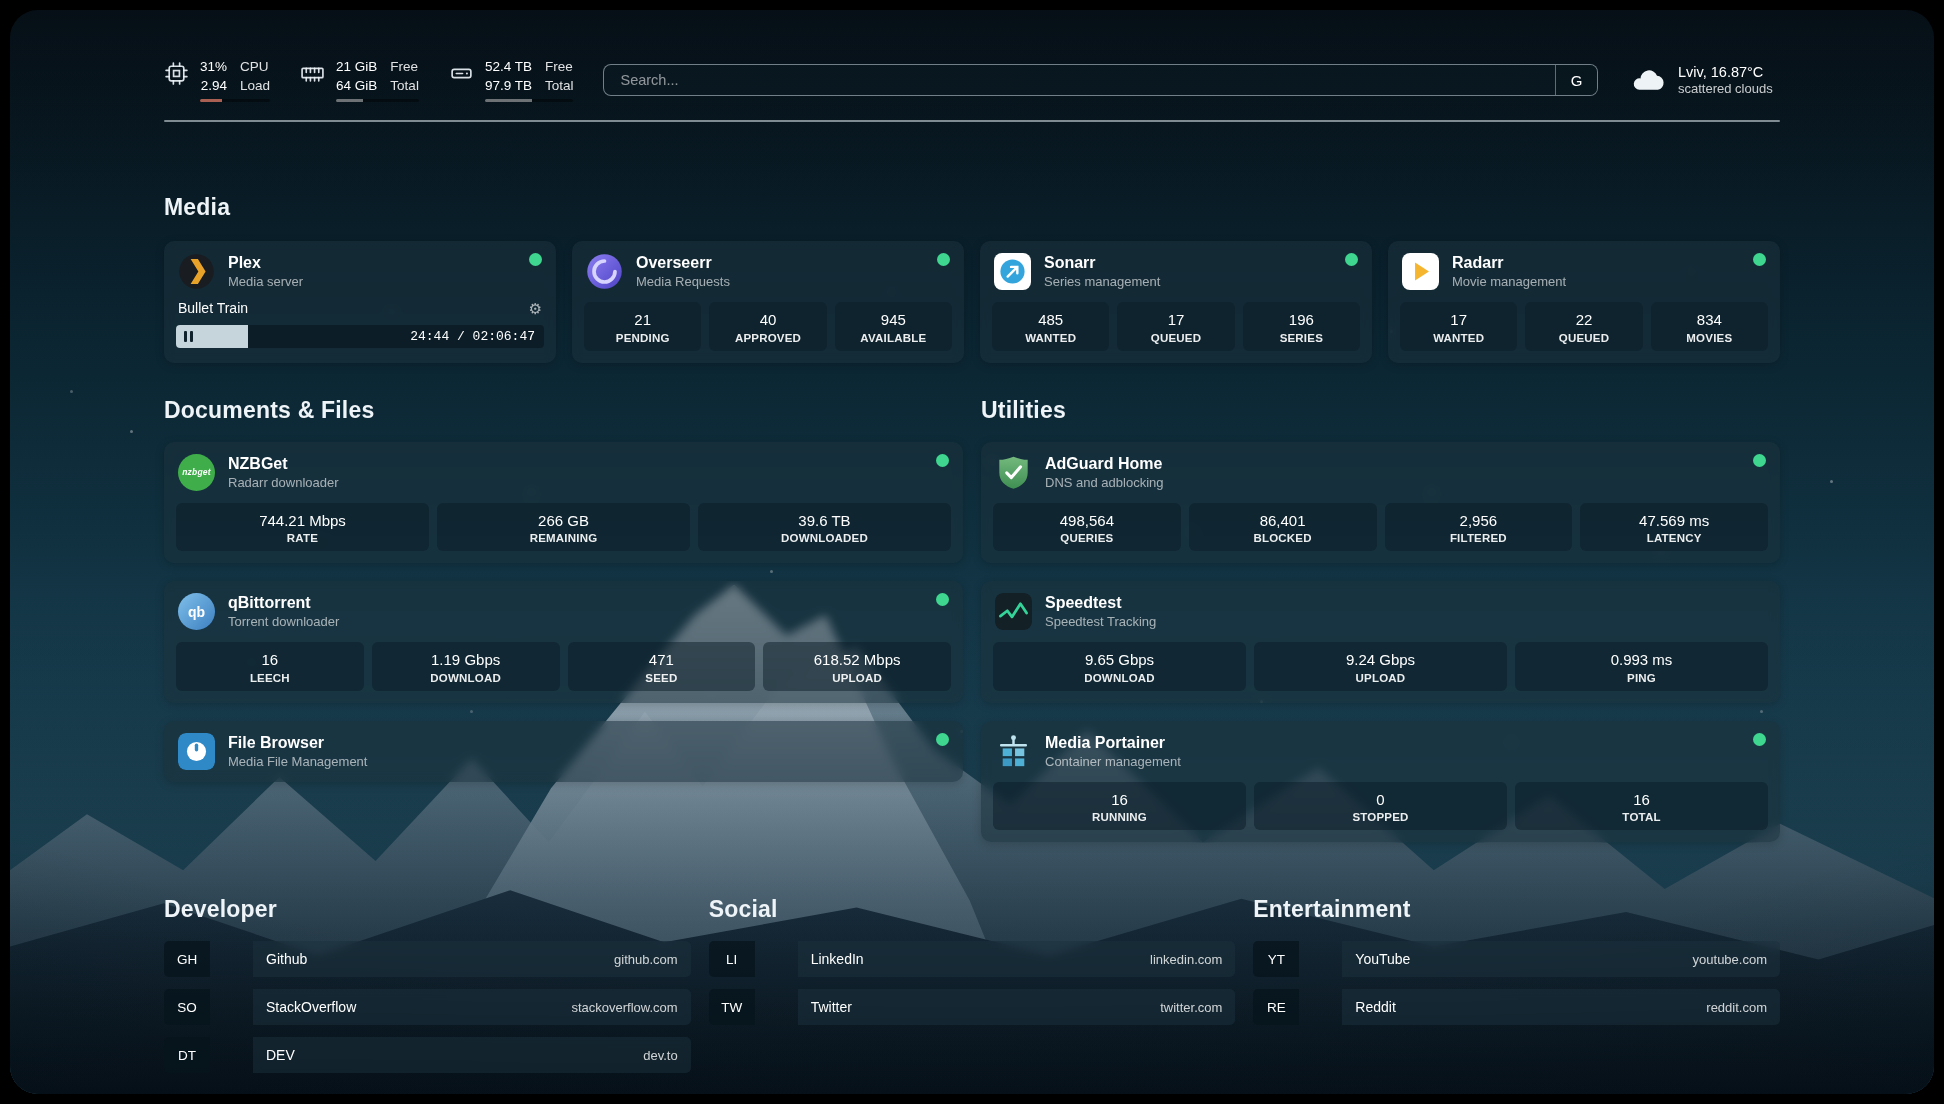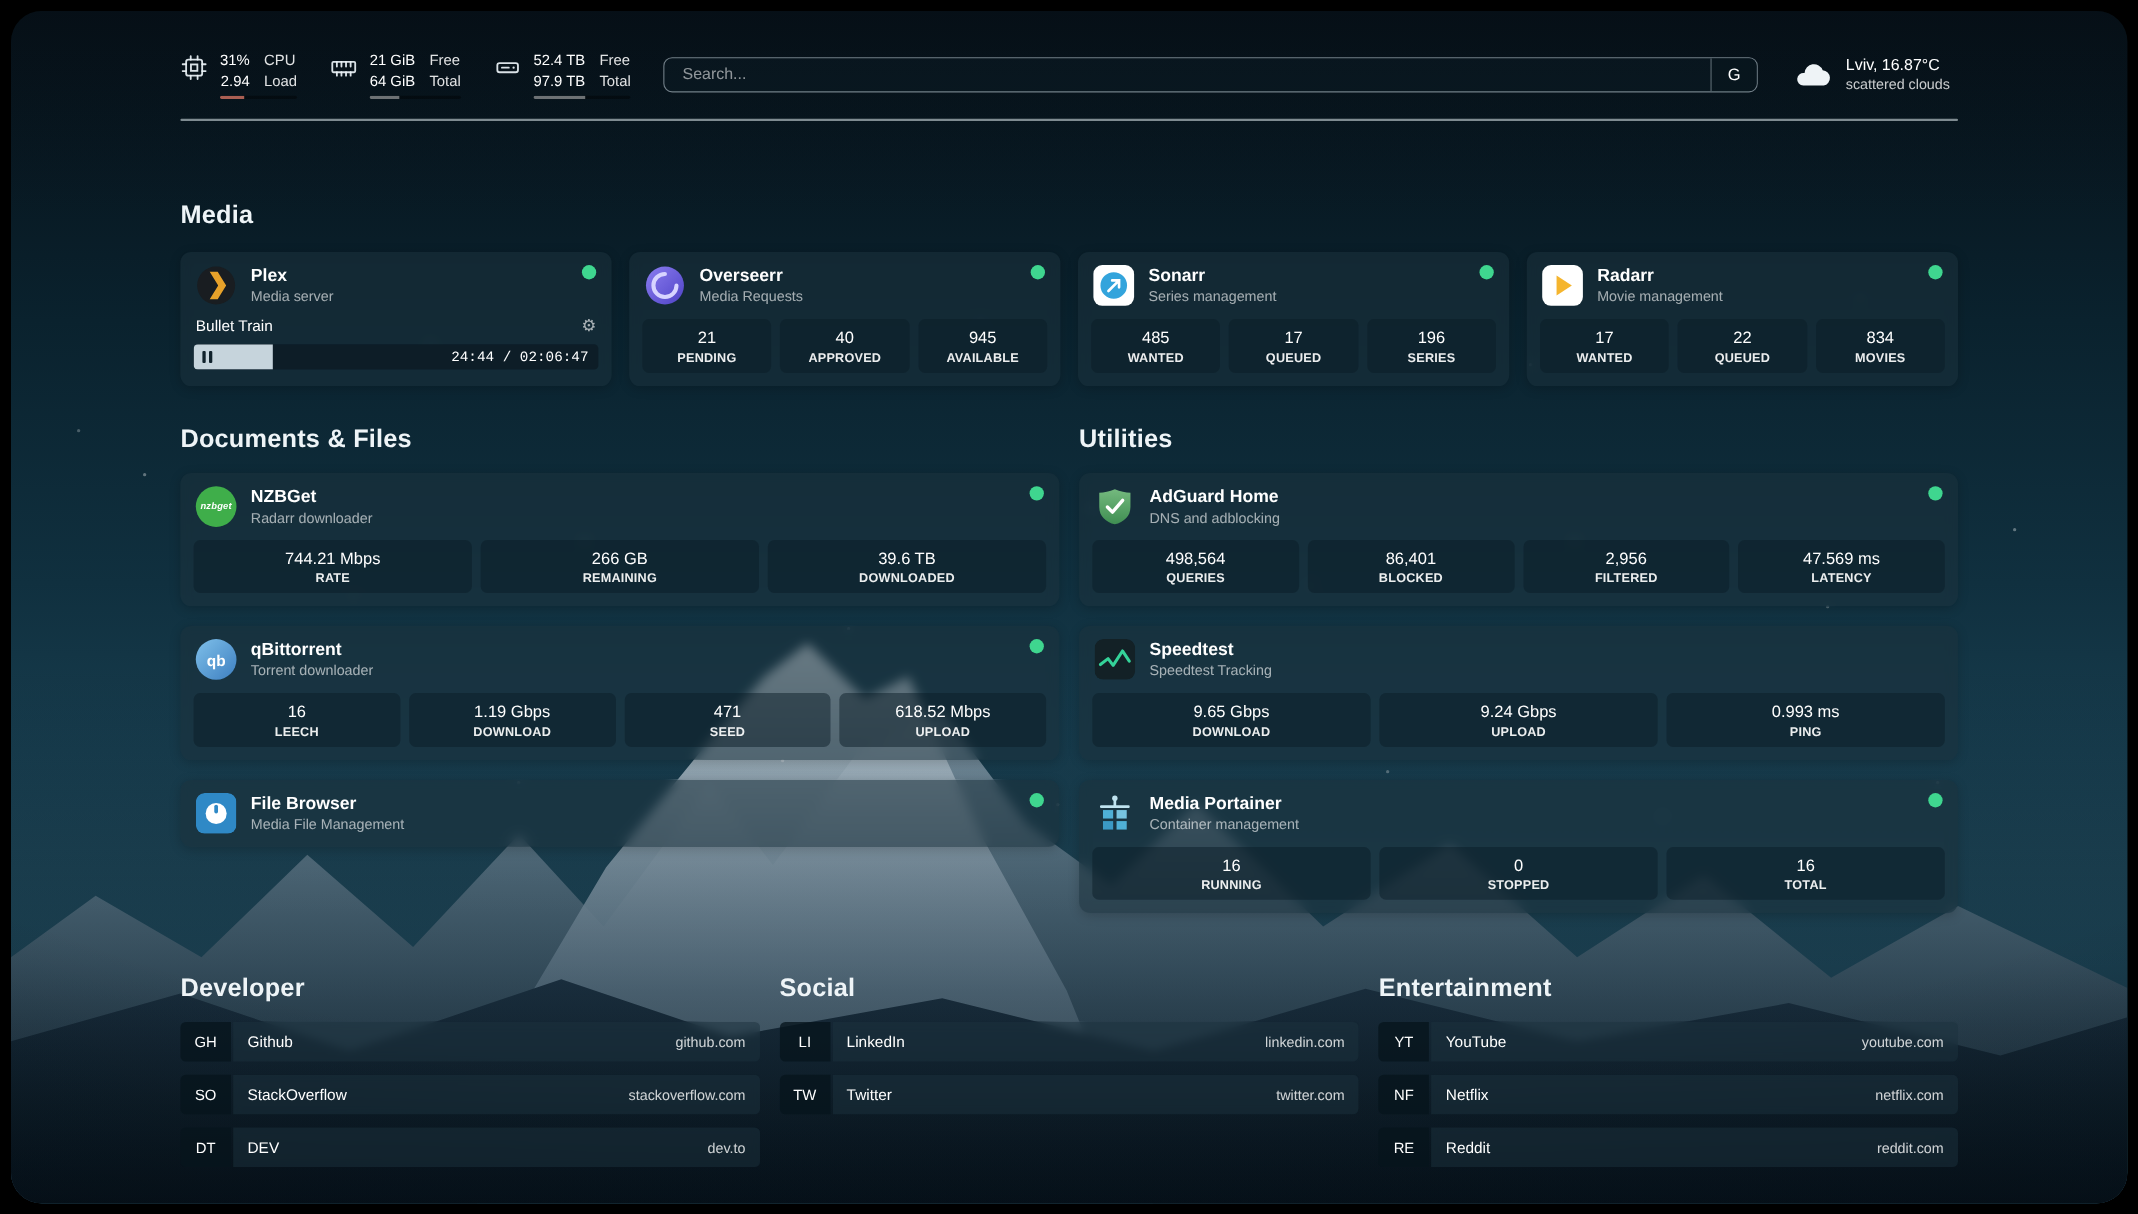--- a/index.html
+++ b/index.html
@@ -24,21 +24,21 @@
   .flakes { position:absolute; top:0; left:0; width:3px; height:3px; border-radius:50%; background:rgba(255,255,255,0.35);
     box-shadow: 120px 420px rgba(255,255,255,.35), 310px 530px rgba(255,255,255,.3), 520px 480px rgba(255,255,255,.4),
       760px 560px rgba(255,255,255,.3), 980px 450px rgba(255,255,255,.35), 1180px 520px rgba(255,255,255,.3),
       1420px 480px rgba(255,255,255,.4), 1650px 540px rgba(255,255,255,.3), 1820px 470px rgba(255,255,255,.35),
       240px 650px rgba(255,255,255,.3), 460px 700px rgba(255,255,255,.25), 700px 680px rgba(255,255,255,.3),
       950px 720px rgba(255,255,255,.25), 1250px 690px rgba(255,255,255,.3), 1500px 730px rgba(255,255,255,.25),
       1750px 700px rgba(255,255,255,.3), 380px 300px rgba(255,255,255,.25), 880px 280px rgba(255,255,255,.2),
       1380px 320px rgba(255,255,255,.25), 1680px 260px rgba(255,255,255,.2), 60px 380px rgba(255,255,255,.25); }
 
   
-  .content { position:relative; z-index:5; width:1616px; margin:0 auto; padding-top:36px; color:#fff; }
+  .content { position:relative; z-index:5; width:1616px; margin:0 auto; padding-top:48px; color:#fff; }
 
   
   .topbar { display:flex; align-items:center; }
   .widgets { display:flex; align-items:flex-start; gap:30px; }
   .widget { display:flex; gap:11px; align-items:flex-start; }
   .w-icon { color:rgba(235,243,247,0.92); display:flex; margin-top:3px; }
   .w-icon svg { width:25px; height:25px; }
   .w-grid { display:grid; grid-template-columns:auto auto; column-gap:13px; row-gap:1px; font-size:13.5px; line-height:1.3; }
   .w-val { text-align:right; color:#fff; }
   .w-lab { color:rgba(255,255,255,0.88); }
@@ -95,21 +95,21 @@
   .plex-title { font-size:14px; color:#fff; }
   .gear { font-size:15px; color:rgba(255,255,255,0.65); cursor:pointer; line-height:1; }
   .plex-bar { position:relative; margin:9px 12px 13px; height:23px; border-radius:4px; background:rgba(8,22,30,0.6);
     display:flex; align-items:center; overflow:hidden;font-family:Liberation Mono, monospace; }
   .plex-fill { position:absolute; left:0; top:0; bottom:0; background:#c6d4dc; }
   .pause-icon { position:relative; z-index:1; display:flex; gap:2.5px; margin-left:8px; }
   .pause-icon b { width:3px; height:11px; background:#10222c; border-radius:1px; }
   .plex-time { position:relative; z-index:1; margin-left:auto; margin-right:9px; font-size:13px; color:#fff; }
 
   
-  .bm-row { display:flex; height:36px; cursor:pointer; }
+  .bm-row { display:flex; height:36px; cursor:pointer;gap:41px; }
   .bm-abbr { width:46px; flex:0 0 auto; background:rgba(7,20,28,0.78); color:#fff; font-size:13.5px;
     display:flex; align-items:center; justify-content:center; border-radius:5px 0 0 5px; }
   .bm-body { flex:1; background:rgba(27,49,61,0.5); backdrop-filter:blur(4px); display:flex; align-items:center;
     padding:0 13px; margin-left:2px; border-radius:0 5px 5px 0; }
   .bm-name { font-size:14px; color:#fff; }
   .bm-url { margin-left:auto; font-size:13px; color:rgba(255,255,255,0.8); }
 </style>
 </head>
 <body>
 
@@ -579,27 +579,20 @@
           <h2 class="section-title">Entertainment</h2>
           <div class="bm-list">
             <div class="bm-row">
               <span class="bm-abbr">YT</span>
               <span class="bm-body">
                 <span class="bm-name">YouTube</span>
                 <span class="bm-url">youtube.com</span>
               </span>
             </div>
             <div class="bm-row">
-              <span class="bm-abbr">NF</span>
-              <span class="bm-body">
-                <span class="bm-name">Netflix</span>
-                <span class="bm-url">netflix.com</span>
-              </span>
-            </div>
-            <div class="bm-row">
               <span class="bm-abbr">RE</span>
               <span class="bm-body">
                 <span class="bm-name">Reddit</span>
                 <span class="bm-url">reddit.com</span>
               </span>
             </div>
           </div>
         </section>
       </div>
 

